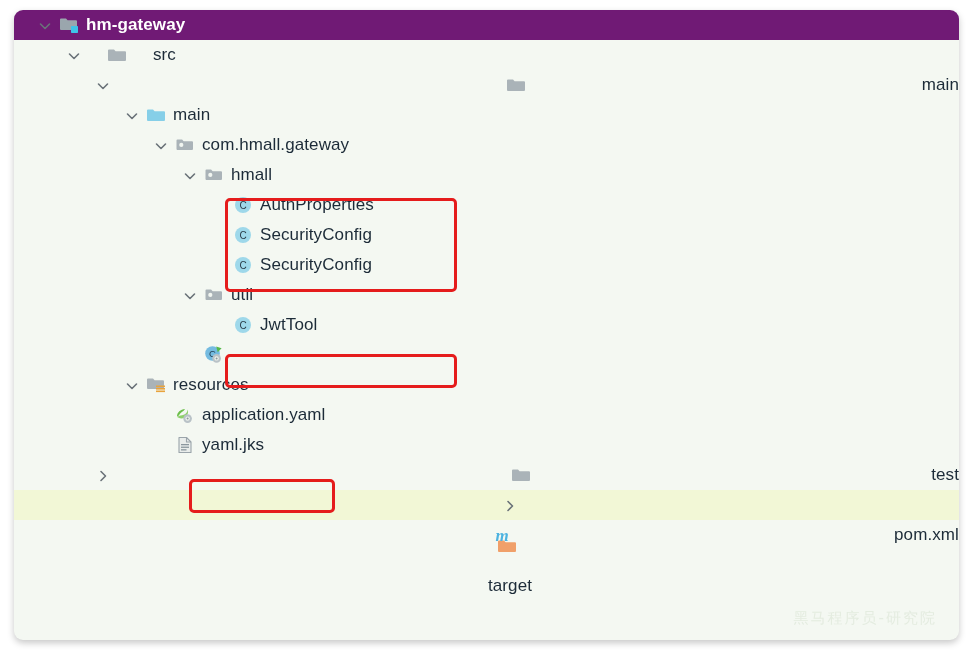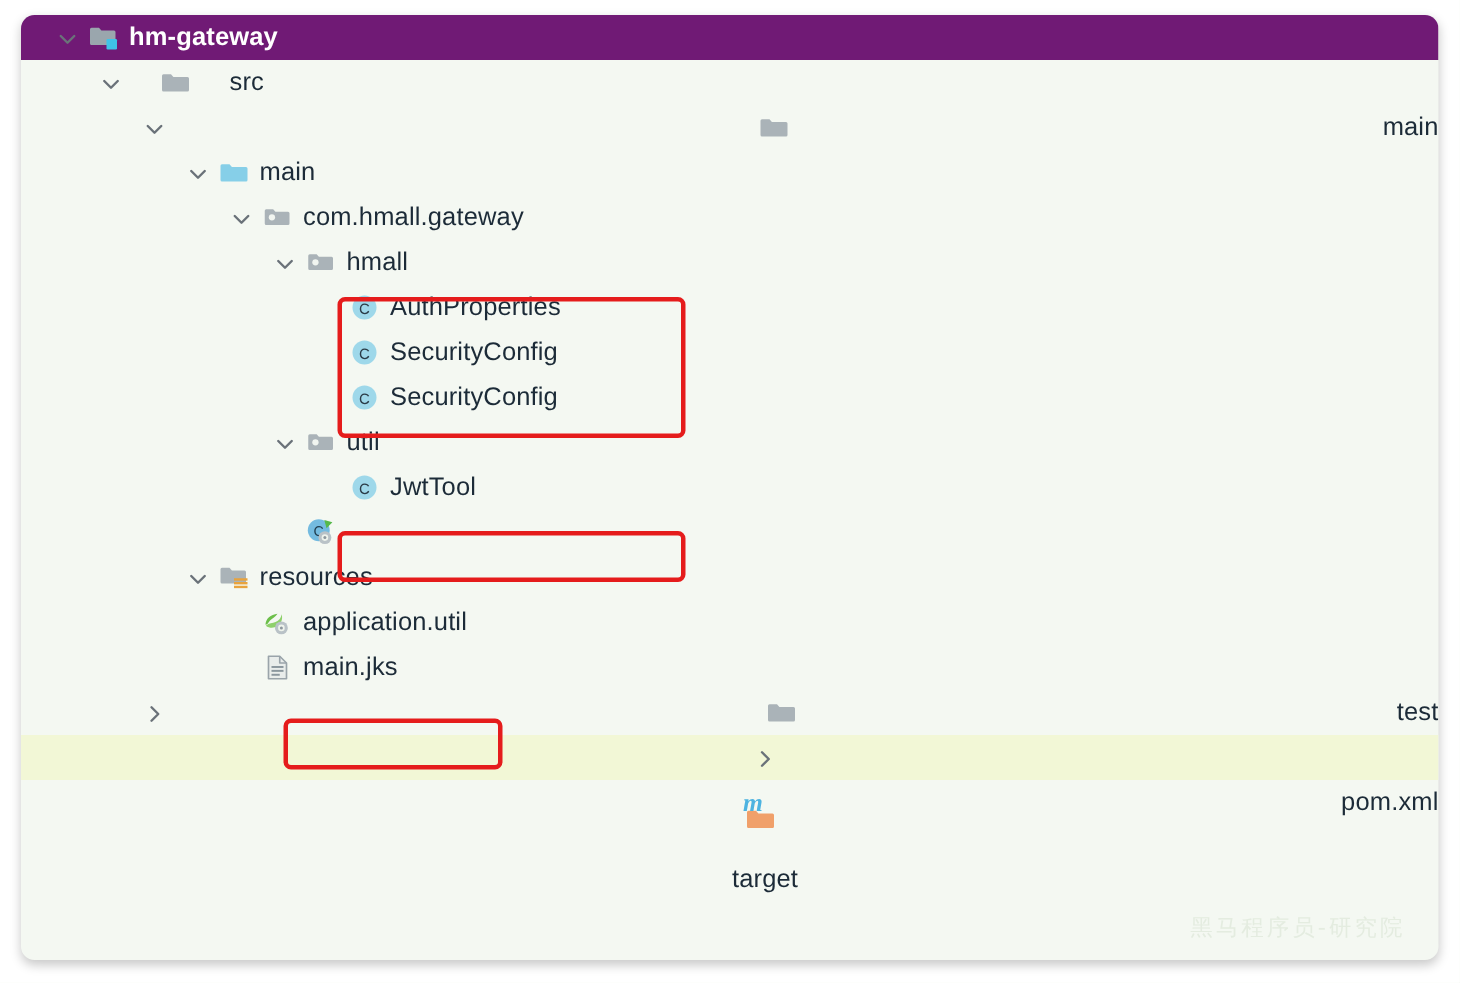--- a/index.html
+++ b/index.html
@@ -280,34 +280,34 @@
         <span class="chevron spacer"></span>
         <span class="icon">
           <svg width="22" height="22" viewBox="0 0 22 22">
             <path d="M3 12.5c0-4 3.5-7 8-7.4-1.2 2.1-3.5 3-5 4.6-1.1 1.2-1.3 2.8-3 2.8z" fill="#6cbf4a"></path>
             <path d="M3.2 13.1c3.5 2.6 8.3 1.2 10.1-2.3.9-1.7 1-3.6.4-5.3-0.2 2.4-1.7 4.4-4 5.2-2 0.7-4.3 0.6-6.5 2.4z" fill="#8ed06b"></path>
             <circle cx="13.6" cy="14.6" r="4.3" fill="#b9c2c7"></circle>
             <circle cx="13.6" cy="14.6" r="2.2" fill="#eef3ec"></circle>
             <circle cx="13.6" cy="14.6" r="1" fill="#8d979d"></circle>
           </svg>
         </span>
-        <span class="label">application.util</span>
+        <span class="label">application.yaml</span>
       </div>
       <div class="row ind4">
         <span class="chevron spacer"></span>
         <span class="icon">
           <svg width="22" height="22" viewBox="0 0 22 22">
             <path d="M5 3.5h7.5L17 8v10.5H5z" fill="#e9edeb" stroke="#9aa4aa" stroke-width="1.1" stroke-linejoin="round"></path>
             <path d="M12.5 3.5V8H17" fill="none" stroke="#9aa4aa" stroke-width="1.1" stroke-linejoin="round"></path>
             <rect x="7" y="10" width="8" height="1.3" fill="#8b979e"></rect>
             <rect x="7" y="12.6" width="8" height="1.3" fill="#8b979e"></rect>
             <rect x="7" y="15.2" width="5.5" height="1.3" fill="#8b979e"></rect>
           </svg>
         </span>
-        <span class="label">main.jks</span>
+        <span class="label">yaml.jks</span>
       </div>
       <div class="row ind2">
         <span class="chevron">
           <svg width="16" height="16" viewBox="0 0 16 16">
             <path d="M6 3.5 L10.5 8 L6 12.5" fill="none" stroke="#6a7279" stroke-width="1.6" stroke-linecap="round" stroke-linejoin="round"></path>
           </svg>
         </span>
         <span class="icon">
           <svg width="22" height="22" viewBox="0 0 22 22">
             <path d="M2 6.5a1 1 0 0 1 1-1h5l1.6 1.8H19a1 1 0 0 1 1 1V16a1 1 0 0 1-1 1H3a1 1 0 0 1-1-1z" fill="#aab3b8"></path>

